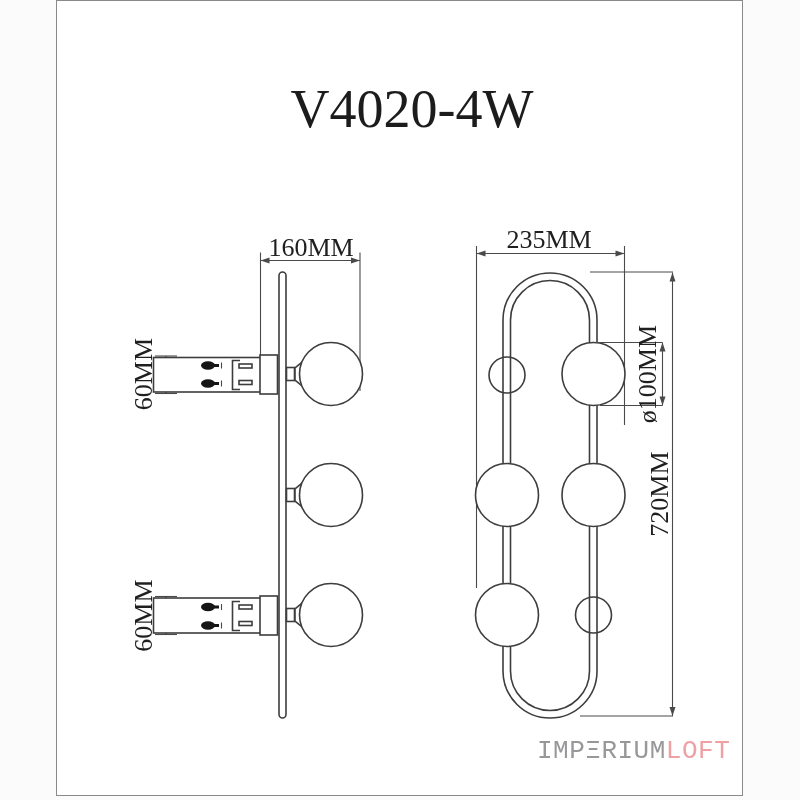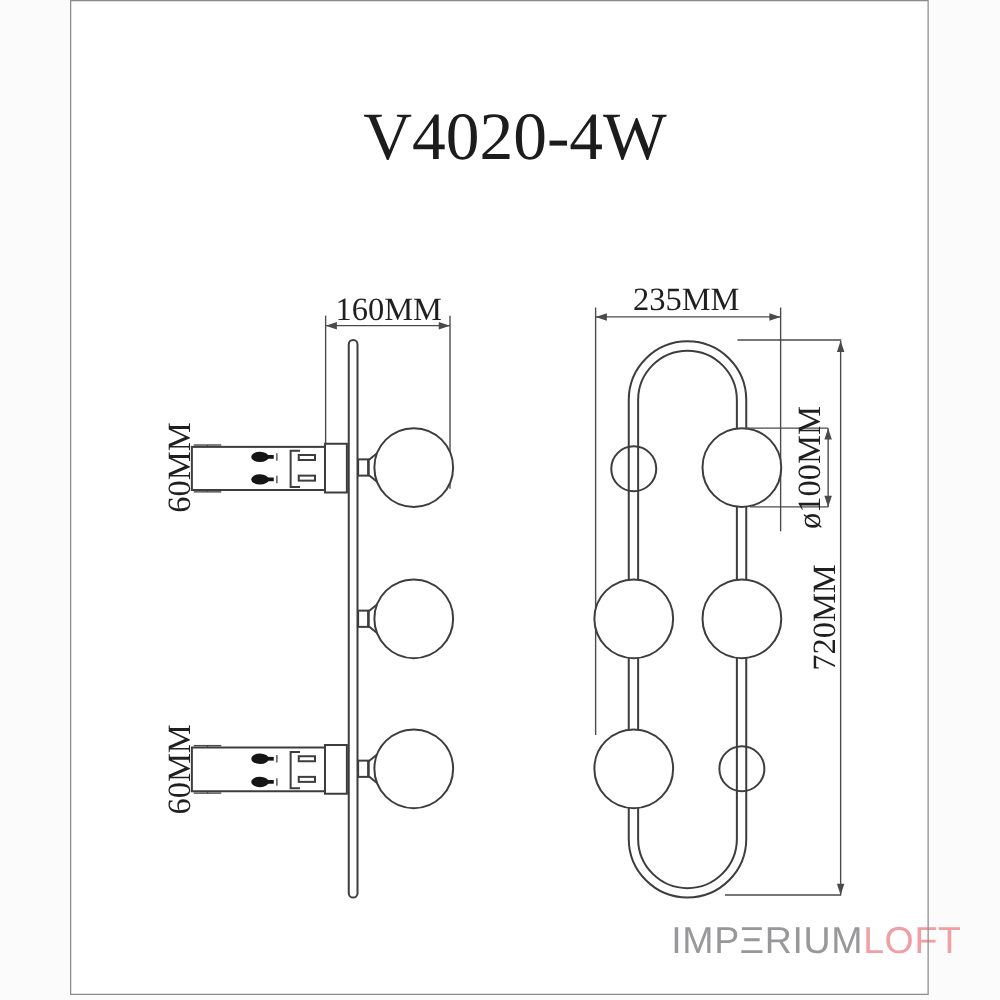--- a/index.html
+++ b/index.html
@@ -23,21 +23,21 @@
   .dim{fill:none;stroke:#4a4a4a;stroke-width:1.1;}
   .solid{fill:#151515;stroke:none;}
   text.dim-label{
     font-family:"Liberation Serif", serif;font-size:26px;fill:#1f1f1f;
   }
   text.title-text{
     font-family:"Liberation Serif", serif;font-size:54px;fill:#1c1c1c;letter-spacing:0px;
   }
   .logo{
     position:absolute;left:537px;top:736px;z-index:3;
-    font-family:Liberation Sans, sans-serif;font-size:30px;font-weight:400;
+    font-family:Liberation Mono, monospace;font-size:26px;font-weight:400;
     letter-spacing:0.5px;white-space:nowrap;
   }
   .logo .part-gray{color:#98989b;}
   .logo .part-pink{color:#efa0a4;}
 </style>
 </head>
 <body>
 
 <div class="panel-bg"></div>
 

